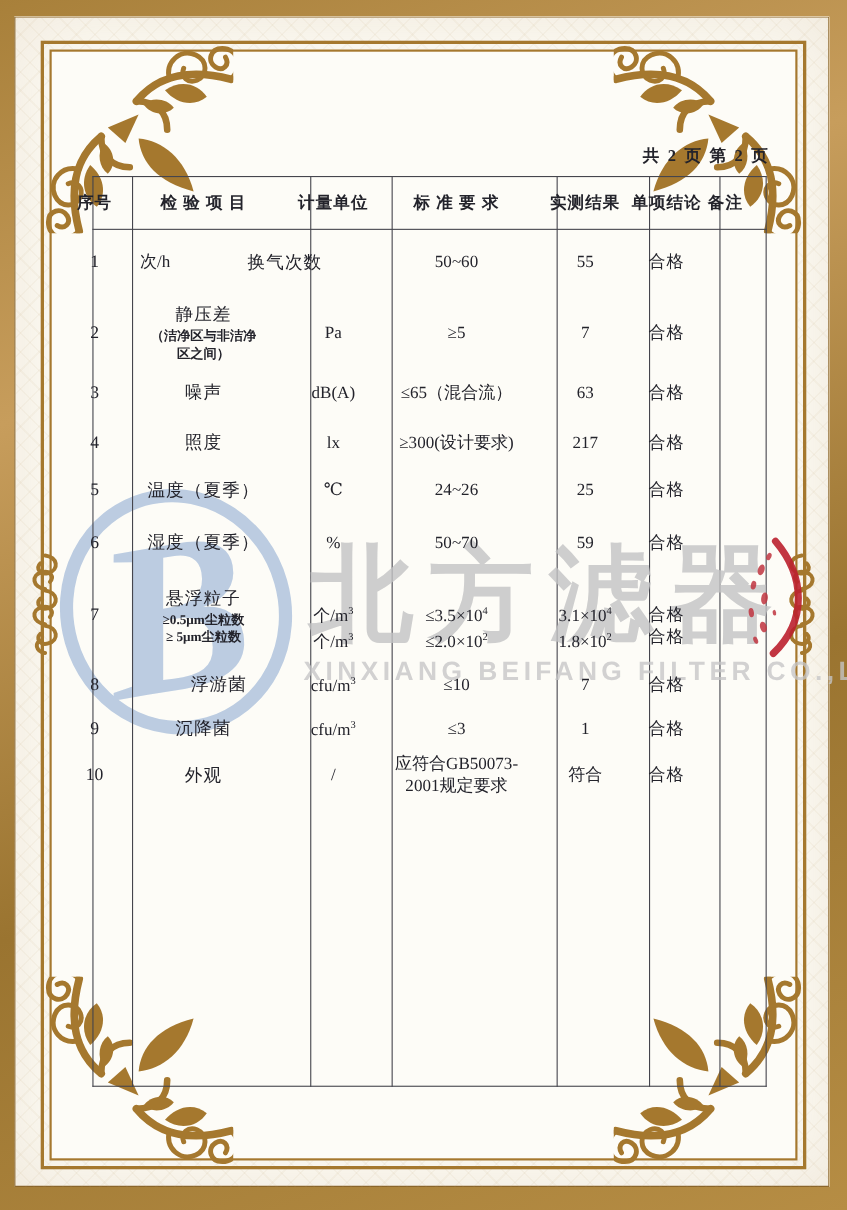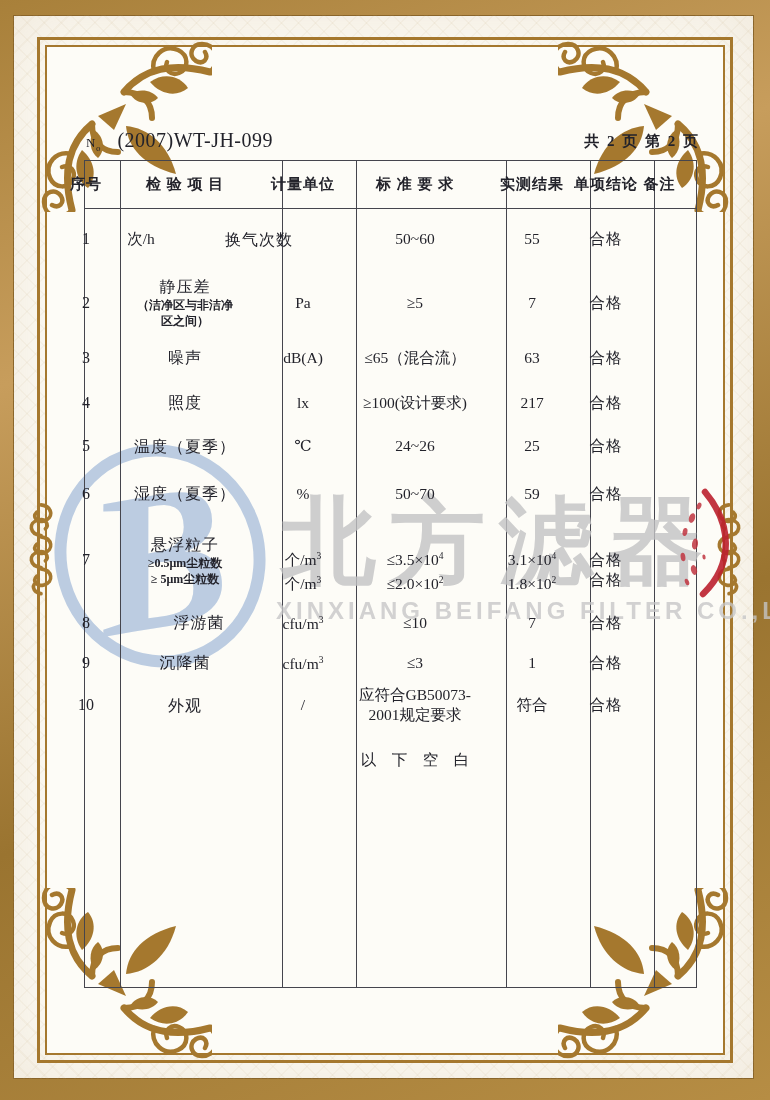--- a/index.html
+++ b/index.html
@@ -149,24 +149,20 @@
       <div class="vline" style="left: 570px;"></div>
       <div class="vline" style="left: 612px;"></div>
       <div class="hline" style="top: 0px;"></div>
       <div class="hline" style="top: 48px;"></div>
       <div class="hline" style="top: 827px;"></div>
     </div>
 
   <div class="wm-cn">北方滤器</div>
   <div class="wm-en">XINXIANG BEIFANG FILTER CO.,LTD.</div>
 
-  <div class="doc-no">
-    <span class="nsub"><span>N</span><sub>o</sub></span>
-    &nbsp;&nbsp;<span>(2007)WT-JH-099</span>
-  </div>
   <div class="page-info">共 2 页 第 2 页</div>
 
   <div class="text-layer" id="text-layer">
       <div class="t-row header-row">
         <div class="t-cell h-cell" style="width: 36px;">序号</div>
         <div class="t-cell h-cell" style="width: 162px;">检 验 项 目</div>
         <div class="t-cell h-cell" style="width: 74px;">计量单位</div>
         <div class="t-cell h-cell" style="width: 150px;">标 准 要 求</div>
         <div class="t-cell h-cell" style="width: 84px;">实测结果</div>
         <div class="t-cell h-cell" style="width: 64px;">单项结论</div>
@@ -241,21 +237,21 @@
         <div class="t-cell" style="width: 36px;">
           <div class="line num">4</div>
         </div>
         <div class="t-cell" style="width: 162px;">
           <div class="line main">照度</div>
         </div>
         <div class="t-cell" style="width: 74px;">
           <div class="line val">lx</div>
         </div>
         <div class="t-cell" style="width: 150px;">
-          <div class="line val">≥100(设计要求)</div>
+          <div class="line val">≥300(设计要求)</div>
         </div>
         <div class="t-cell" style="width: 84px;">
           <div class="line val">217</div>
         </div>
         <div class="t-cell" style="width: 64px;">
           <div class="line cjk">合格</div>
         </div>
         <div class="t-cell" style="width: 43px;"></div>
       </div>
       <div class="t-row" style="height: 42px;">
@@ -392,23 +388,20 @@
         </div>
         <div class="t-cell" style="width: 64px;">
           <div class="line cjk">合格</div>
         </div>
         <div class="t-cell" style="width: 43px;"></div>
       </div>
       <div class="t-row" style="height: 60px;">
         <div class="t-cell" style="width: 36px;"></div>
         <div class="t-cell" style="width: 162px;"></div>
         <div class="t-cell" style="width: 74px;"></div>
-        <div class="t-cell" style="width: 150px;">
-          <div class="line val">以　下　空　白</div>
-        </div>
         <div class="t-cell" style="width: 84px;"></div>
         <div class="t-cell" style="width: 64px;"></div>
         <div class="t-cell" style="width: 43px;"></div>
       </div>
       <div class="t-row" style="height: 198px;">
         <div class="t-cell" style="width: 36px;"></div>
         <div class="t-cell" style="width: 162px;"></div>
         <div class="t-cell" style="width: 74px;"></div>
         <div class="t-cell" style="width: 150px;"></div>
         <div class="t-cell" style="width: 84px;"></div>

